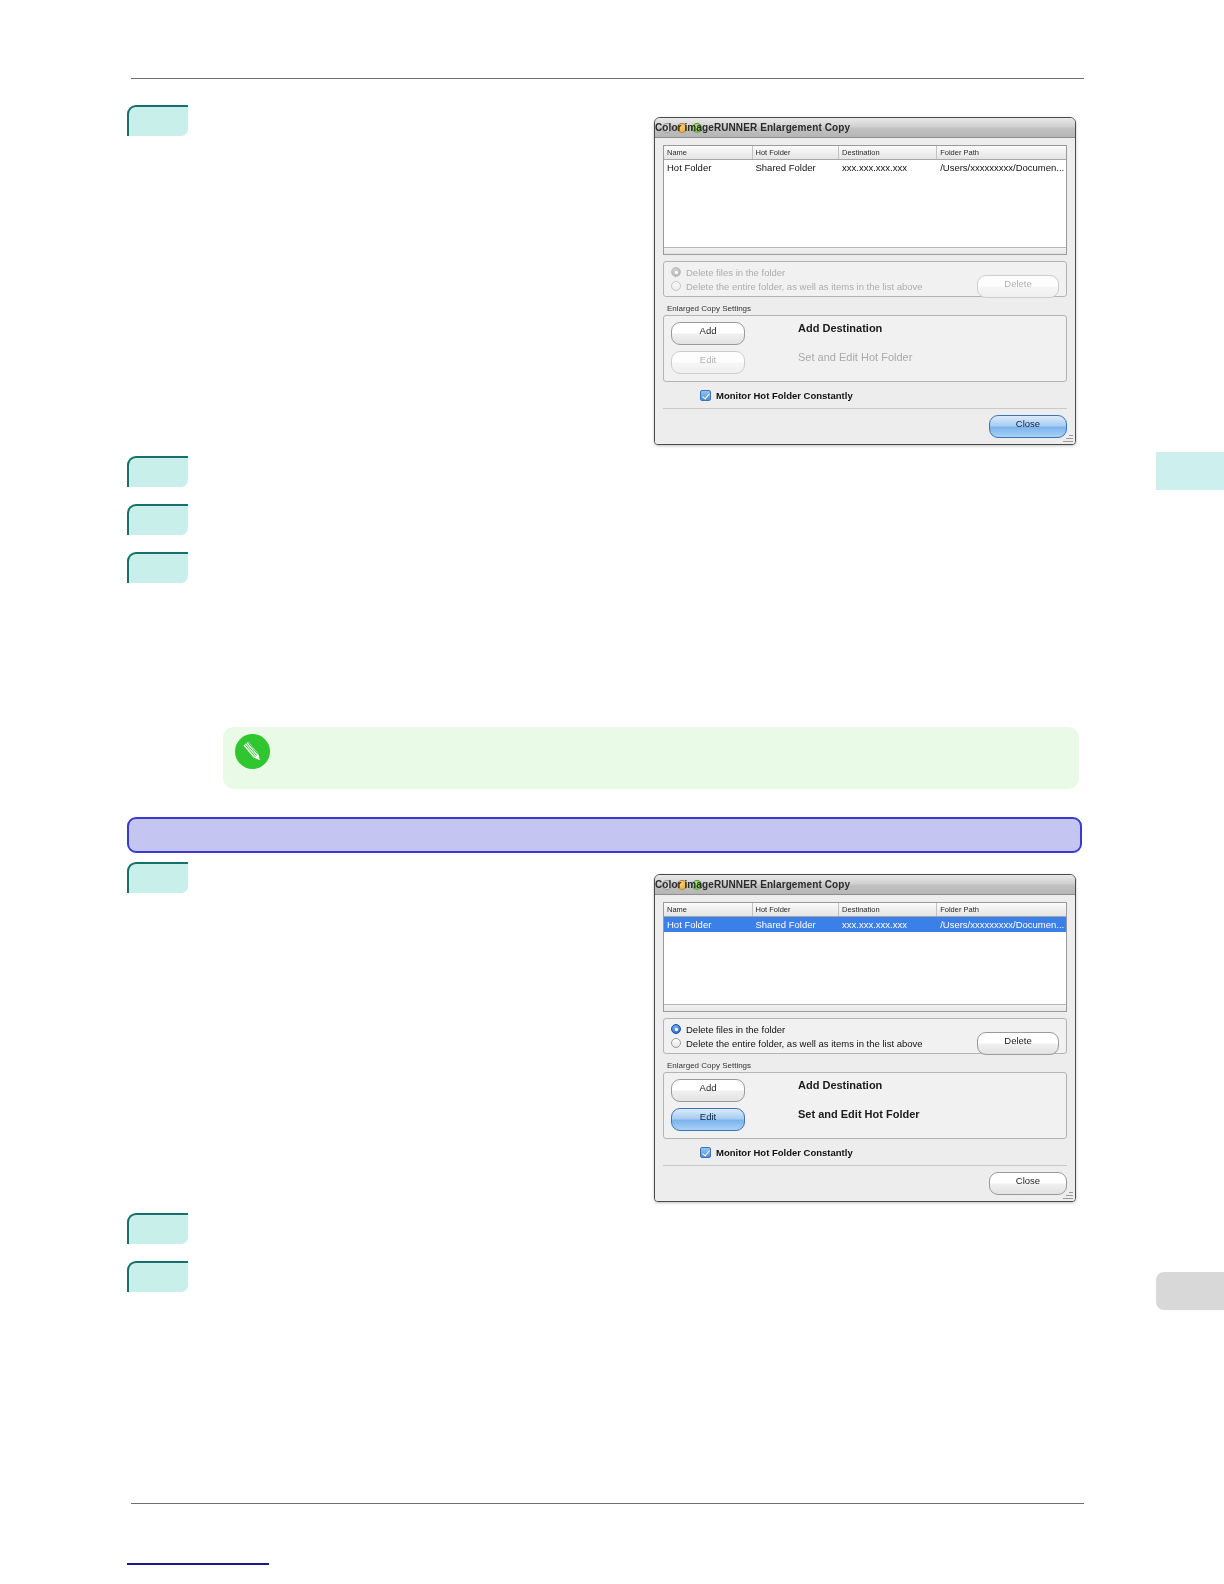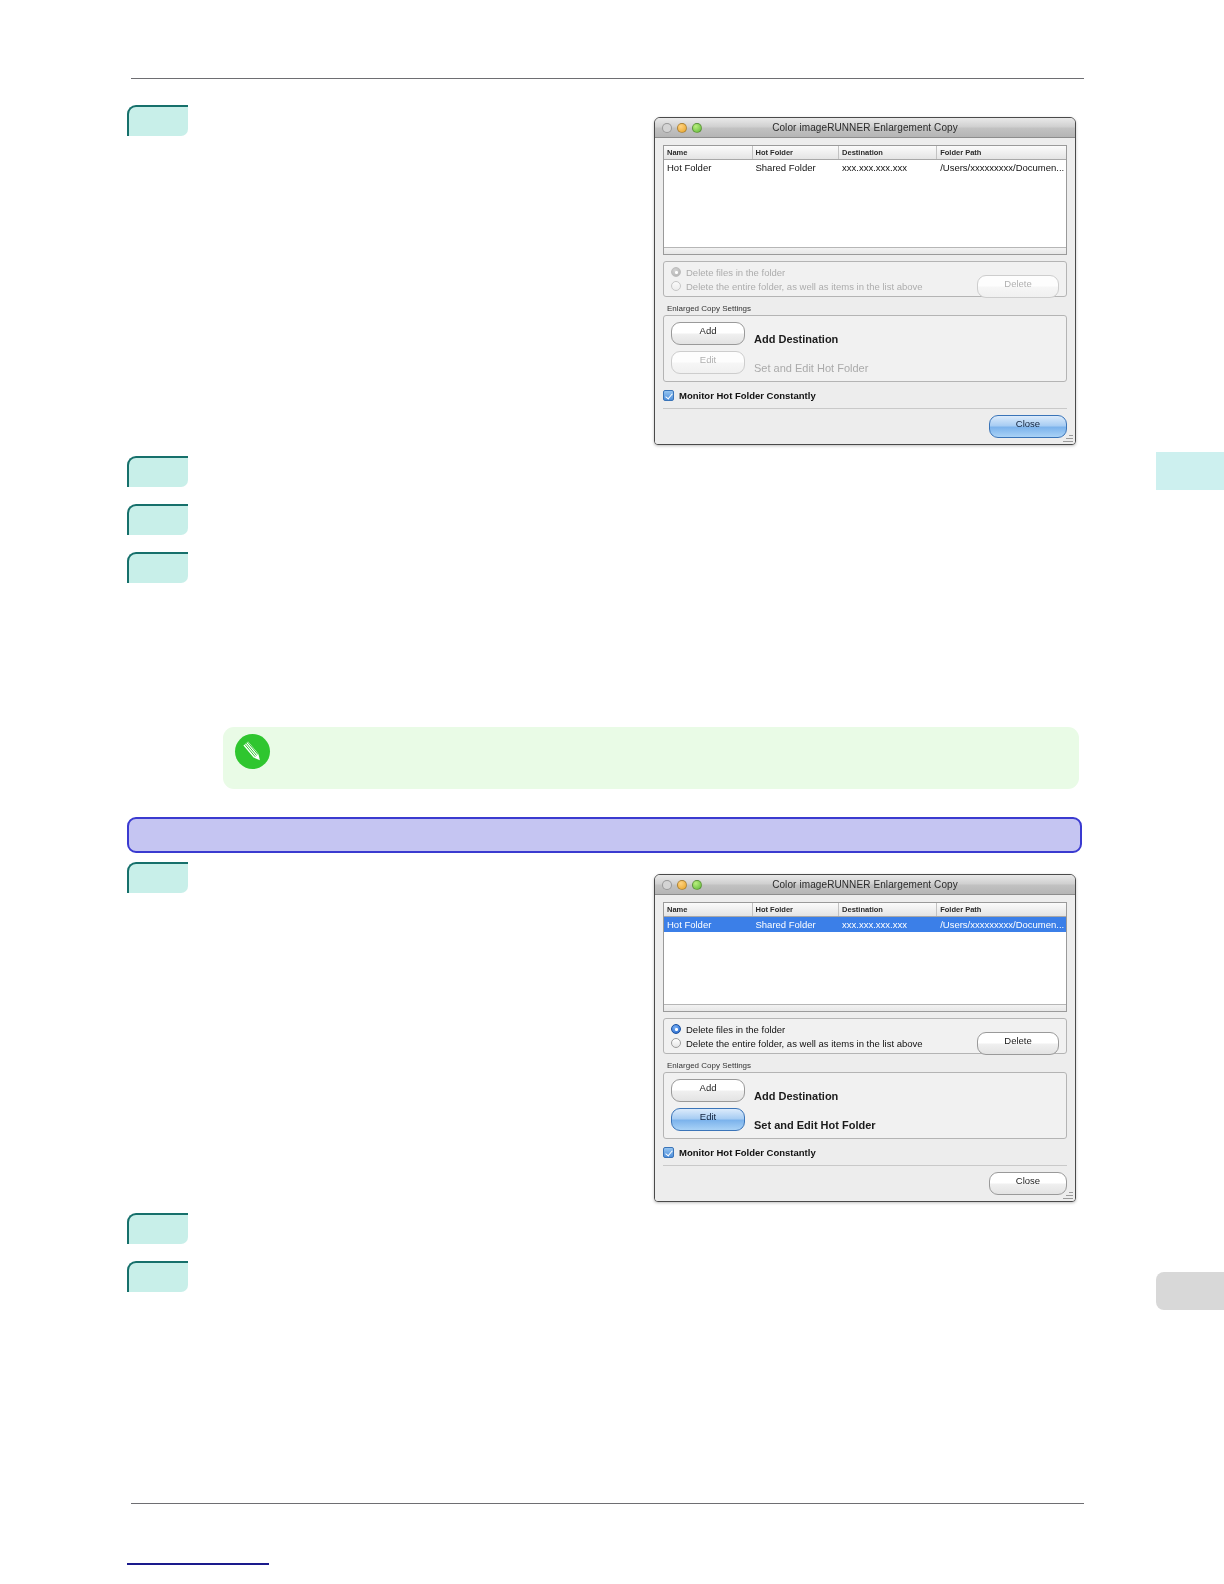--- a/index.html
+++ b/index.html
@@ -150,23 +150,23 @@
     width: 10px; height: 10px; border-radius: 50%;
     border: 1px solid rgba(0,0,0,0.28);
     box-sizing: border-box;
   }
   .tl.close { background: #d4d4d4; }
   .tl.min   { background: radial-gradient(circle at 35% 30%, #ffd27f, #e8a52a); }
   .tl.zoom  { background: radial-gradient(circle at 35% 30%, #b9ef7e, #5fb838); }
   .titlebar-title {
     position: absolute;
     left: 0; right: 0;
-    text-align: center;
+    text-align: left;
     font-size: 10px;
-    font-weight: normal;
+    font-weight: bold;
     color: #2b2b2b;
     letter-spacing: 0.1px;
     pointer-events: none;
   }
 
   .dialog-body {
     padding: 7px 8px 6px 8px;
     background: #ededed;
   }
 
@@ -185,21 +185,20 @@
     border-bottom: 1px solid #a8a8a8;
     font-size: 7.5px;
     color: #2a2a2a;
   }
   .list-header > div {
     padding: 2px 0 0 3px;
     border-right: 1px solid #c2c2c2;
     box-sizing: border-box;
     overflow: hidden;
     white-space: nowrap;
-    font-weight: bold;
   }
   .col-name { width: 92px; }
   .col-hot  { width: 90px; }
   .col-dest { width: 102px; }
   .col-path { width: 134px; border-right: none !important; }
 
   .list-row {
     display: flex;
     height: 15px;
     align-items: center;
@@ -306,39 +305,41 @@
   }
   .settings-box {
     border: 1px solid #b4b4b4;
     border-radius: 3px;
     background: #f1f1f1;
     padding: 6px 7px 7px 7px;
     box-sizing: border-box;
   }
   .btn-row {
     display: flex;
-    align-items: flex-end;
+    align-items: flex-start;
     margin-bottom: 6px;
+    gap: 44px;
   }
   .btn-row:last-child { margin-bottom: 0; }
   .btn-row .lbl {
     margin-left: 9px;
     font-size: 11px;
     font-weight: bold;
     color: #1b1b1b;
   }
   .btn-row .lbl.dim { color: #aaaaaa; font-weight: normal; }
 
   
   .check-row {
     display: flex;
     align-items: center;
     margin-top: 8px;
     font-size: 9.5px;
     font-weight: bold;
+    margin-left: 37px;
   }
   .checkbox {
     width: 11px; height: 11px;
     border: 1px solid #3a74b8;
     border-radius: 2px;
     background: linear-gradient(to bottom, #95c4f0, #4e8fdc);
     margin-right: 5px;
     flex: none;
     position: relative;
     box-sizing: border-box;

